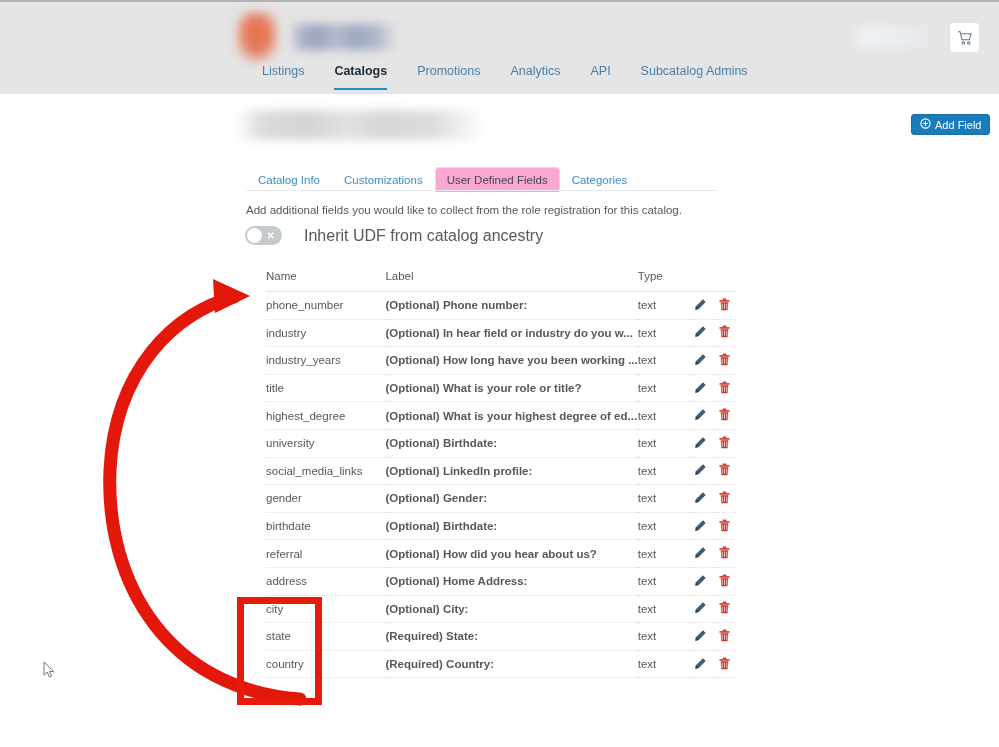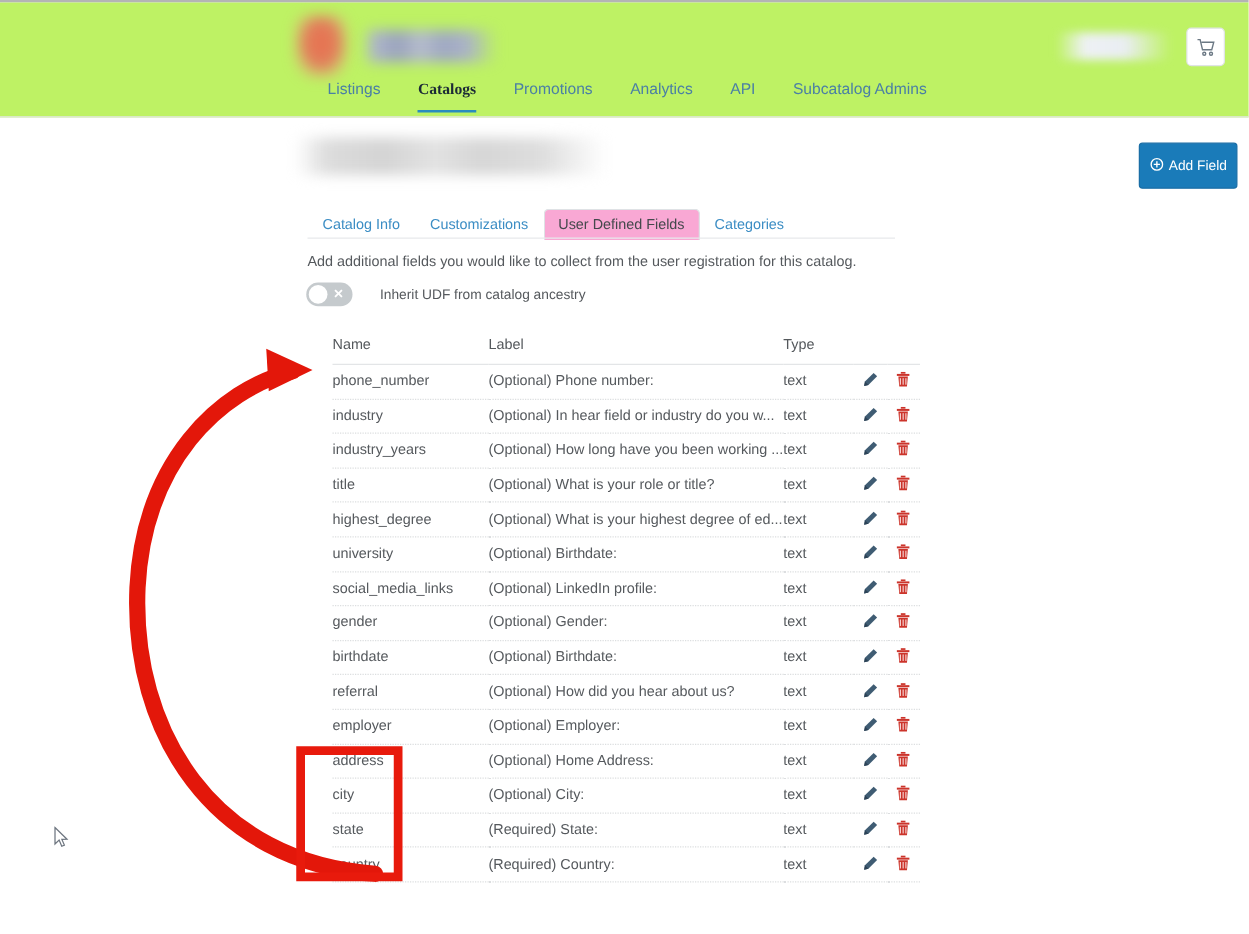--- a/index.html
+++ b/index.html
@@ -25,21 +25,21 @@
     top: 0; left: 0;
     width: 999px; height: 2px;
     background: #b4b4b4;
   }
 
   
   .site-header {
     position: absolute;
     top: 2px; left: 0;
     width: 999px; height: 92px;
-    background: #bef264;
+    background: #e5e5e5;
     border-bottom: 1px solid #e4e6e8;
   }
 
   .brand {
     position: absolute;
     top: 8px; left: 236px;
     width: 175px; height: 53px;
     display: flex;
     align-items: center;
   }
@@ -99,40 +99,39 @@
     margin-right: 30px;
     white-space: nowrap;
     cursor: pointer;
     border-bottom: 2px solid transparent;
     line-height: 15px;
   }
   .nav-item.active {
     color: #1c2b36;
     font-weight: bold;
     border-bottom-color: #2b8cbe;
-    font-family: Liberation Serif, serif;
   }
 
   
   .page-title-blur {
     position: absolute;
     top: 110px; left: 236px;
     width: 255px; height: 30px;
     background: linear-gradient(90deg,
         rgba(255,255,255,0) 0%,
         #dcdcdc 10%, #d4d4d4 28%, #e2e2e2 44%,
         #d6d6d6 58%, #dedede 78%, rgba(255,255,255,0) 98%);
     filter: blur(5px);
     border-radius: 4px;
   }
 
   .add-field-button {
     position: absolute;
     top: 114px; left: 911px;
-    height: 37px;
+    height: 21px;
     background: #1a7bb9;
     border: 1px solid #1a6ea6;
     border-radius: 3px;
     color: #ffffff;
     font-size: 11px;
     display: flex;
     align-items: center;
     gap: 4px;
     padding: 0 8px;
     cursor: pointer;
@@ -206,21 +205,21 @@
     position: absolute;
     top: 0; right: 7px;
     height: 19px;
     line-height: 19px;
     font-size: 10px;
     color: #ffffff;
     font-weight: bold;
   }
   .toggle-label {
     margin-left: 22px;
-    font-size: 11px;
+    font-size: 16px;
     color: #55595d;
     white-space: nowrap;
   }
 
   
   .udf-table {
     position: absolute;
     top: 270px; left: 246px;
     width: 470px;
     border-collapse: collapse;
@@ -238,21 +237,21 @@
   .udf-table td {
     padding: 0;
     height: 27.6px;
     color: #55595d;
     border-bottom: 1px dotted #dcdee0;
     vertical-align: middle;
     white-space: nowrap;
     overflow: hidden;
   }
   .col-name  { width: 143px; }
-  .col-label { width: 180px; }
+  .col-label { width: 180px; font-weight: bold; }
   .col-type  { width: 77px; }
   .col-edit  { width: 35px; text-align: center; }
   .col-del   { width: 35px; text-align: center; }
 
   .row-action { cursor: pointer; display: inline-block; line-height: 0; }
 
   
   .annotation-layer {
     position: absolute;
     top: 0; left: 0;
@@ -323,21 +322,21 @@
   </div>
 
   <div class="sub-tabs">
     <div class="sub-tab">Catalog Info</div>
     <div class="sub-tab">Customizations</div>
     <div class="sub-tab active">User Defined Fields</div>
     <div class="sub-tab">Categories</div>
   </div>
   <div class="sub-tabs-rule"></div>
 
-  <div class="udf-desc">Add additional fields you would like to collect from the user registration for this catalog.</div>
+  <div class="udf-desc">Add additional fields you would like to collect from the role registration for this catalog.</div>
 
   <div class="toggle-row">
     <div class="toggle">
       <div class="toggle-knob"></div>
       <div class="toggle-x">✕</div>
     </div>
     <div class="toggle-label">Inherit UDF from catalog ancestry</div>
   </div>
 
   <table class="udf-table">
@@ -495,35 +494,20 @@
                 <path d="M2.1 8.9 L5.1 11.9 L1.4 12.6 Z" fill="#2c4255"></path>
               </svg></span></td>
           <td class="col-del"><span class="row-action"><svg width="13" height="13" viewBox="0 0 14 14">
                 <rect x="5" y="0.6" width="4" height="1.5" fill="#cc342b"></rect>
                 <rect x="1.6" y="2.3" width="10.8" height="1.7" fill="#cc342b"></rect>
                 <path d="M2.9 4.5 h8.2 l-0.8 8.6 h-6.6 Z" fill="#cc342b"></path>
                 <path d="M4.6 6 v5.6 M7 6 v5.6 M9.4 6 v5.6" stroke="#ffffff" stroke-width="0.8"></path>
               </svg></span></td>
         </tr>
         <tr>
-          <td class="col-name">employer</td>
-          <td class="col-label">(Optional) Employer:</td>
-          <td class="col-type">text</td>
-          <td class="col-edit"><span class="row-action"><svg width="13" height="13" viewBox="0 0 14 14">
-                <path d="M9.6 1.4 L12.6 4.4 L5.1 11.9 L1.4 12.6 L2.1 8.9 Z" fill="#3f5c73"></path>
-                <path d="M2.1 8.9 L5.1 11.9 L1.4 12.6 Z" fill="#2c4255"></path>
-              </svg></span></td>
-          <td class="col-del"><span class="row-action"><svg width="13" height="13" viewBox="0 0 14 14">
-                <rect x="5" y="0.6" width="4" height="1.5" fill="#cc342b"></rect>
-                <rect x="1.6" y="2.3" width="10.8" height="1.7" fill="#cc342b"></rect>
-                <path d="M2.9 4.5 h8.2 l-0.8 8.6 h-6.6 Z" fill="#cc342b"></path>
-                <path d="M4.6 6 v5.6 M7 6 v5.6 M9.4 6 v5.6" stroke="#ffffff" stroke-width="0.8"></path>
-              </svg></span></td>
-        </tr>
-        <tr>
           <td class="col-name">address</td>
           <td class="col-label">(Optional) Home Address:</td>
           <td class="col-type">text</td>
           <td class="col-edit"><span class="row-action"><svg width="13" height="13" viewBox="0 0 14 14">
                 <path d="M9.6 1.4 L12.6 4.4 L5.1 11.9 L1.4 12.6 L2.1 8.9 Z" fill="#3f5c73"></path>
                 <path d="M2.1 8.9 L5.1 11.9 L1.4 12.6 Z" fill="#2c4255"></path>
               </svg></span></td>
           <td class="col-del"><span class="row-action"><svg width="13" height="13" viewBox="0 0 14 14">
                 <rect x="5" y="0.6" width="4" height="1.5" fill="#cc342b"></rect>
                 <rect x="1.6" y="2.3" width="10.8" height="1.7" fill="#cc342b"></rect>

